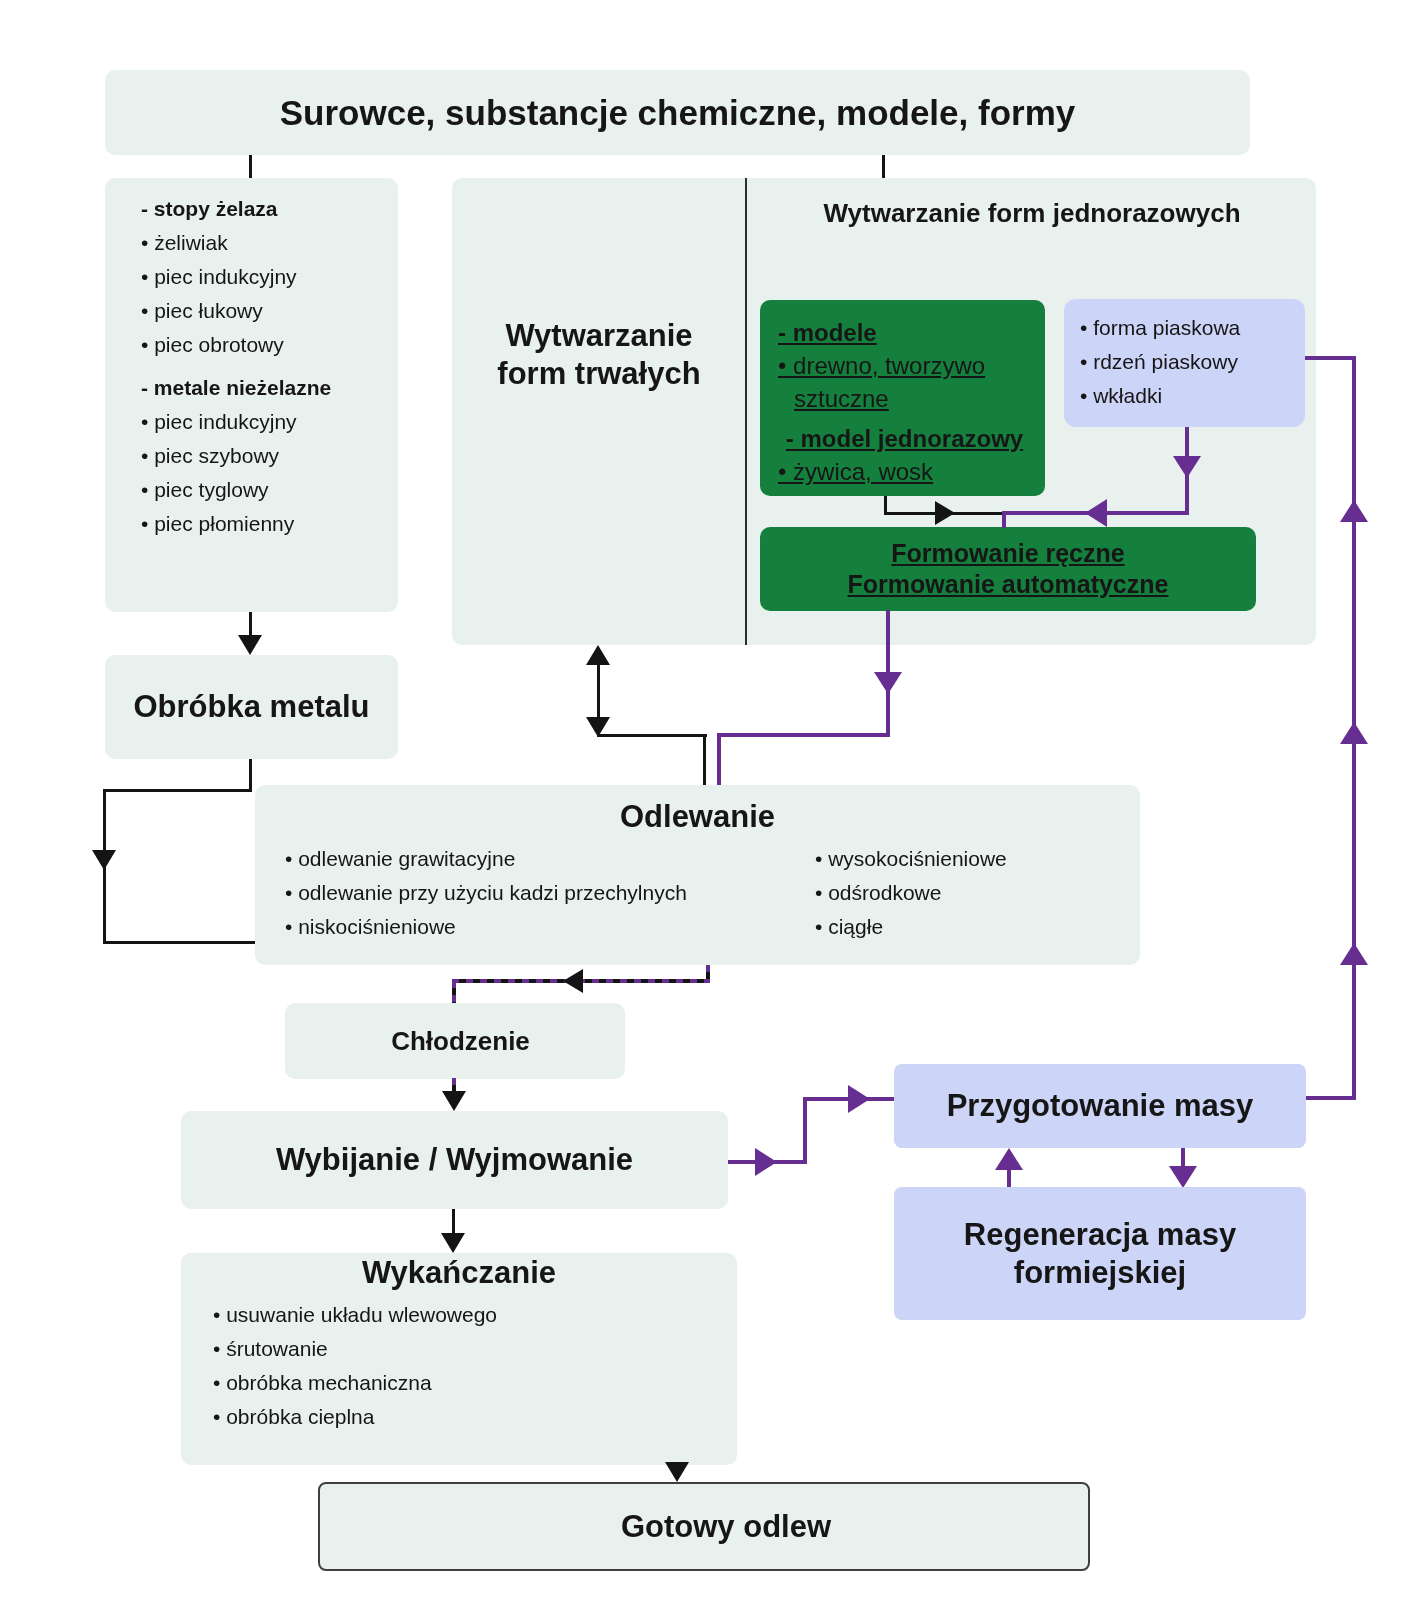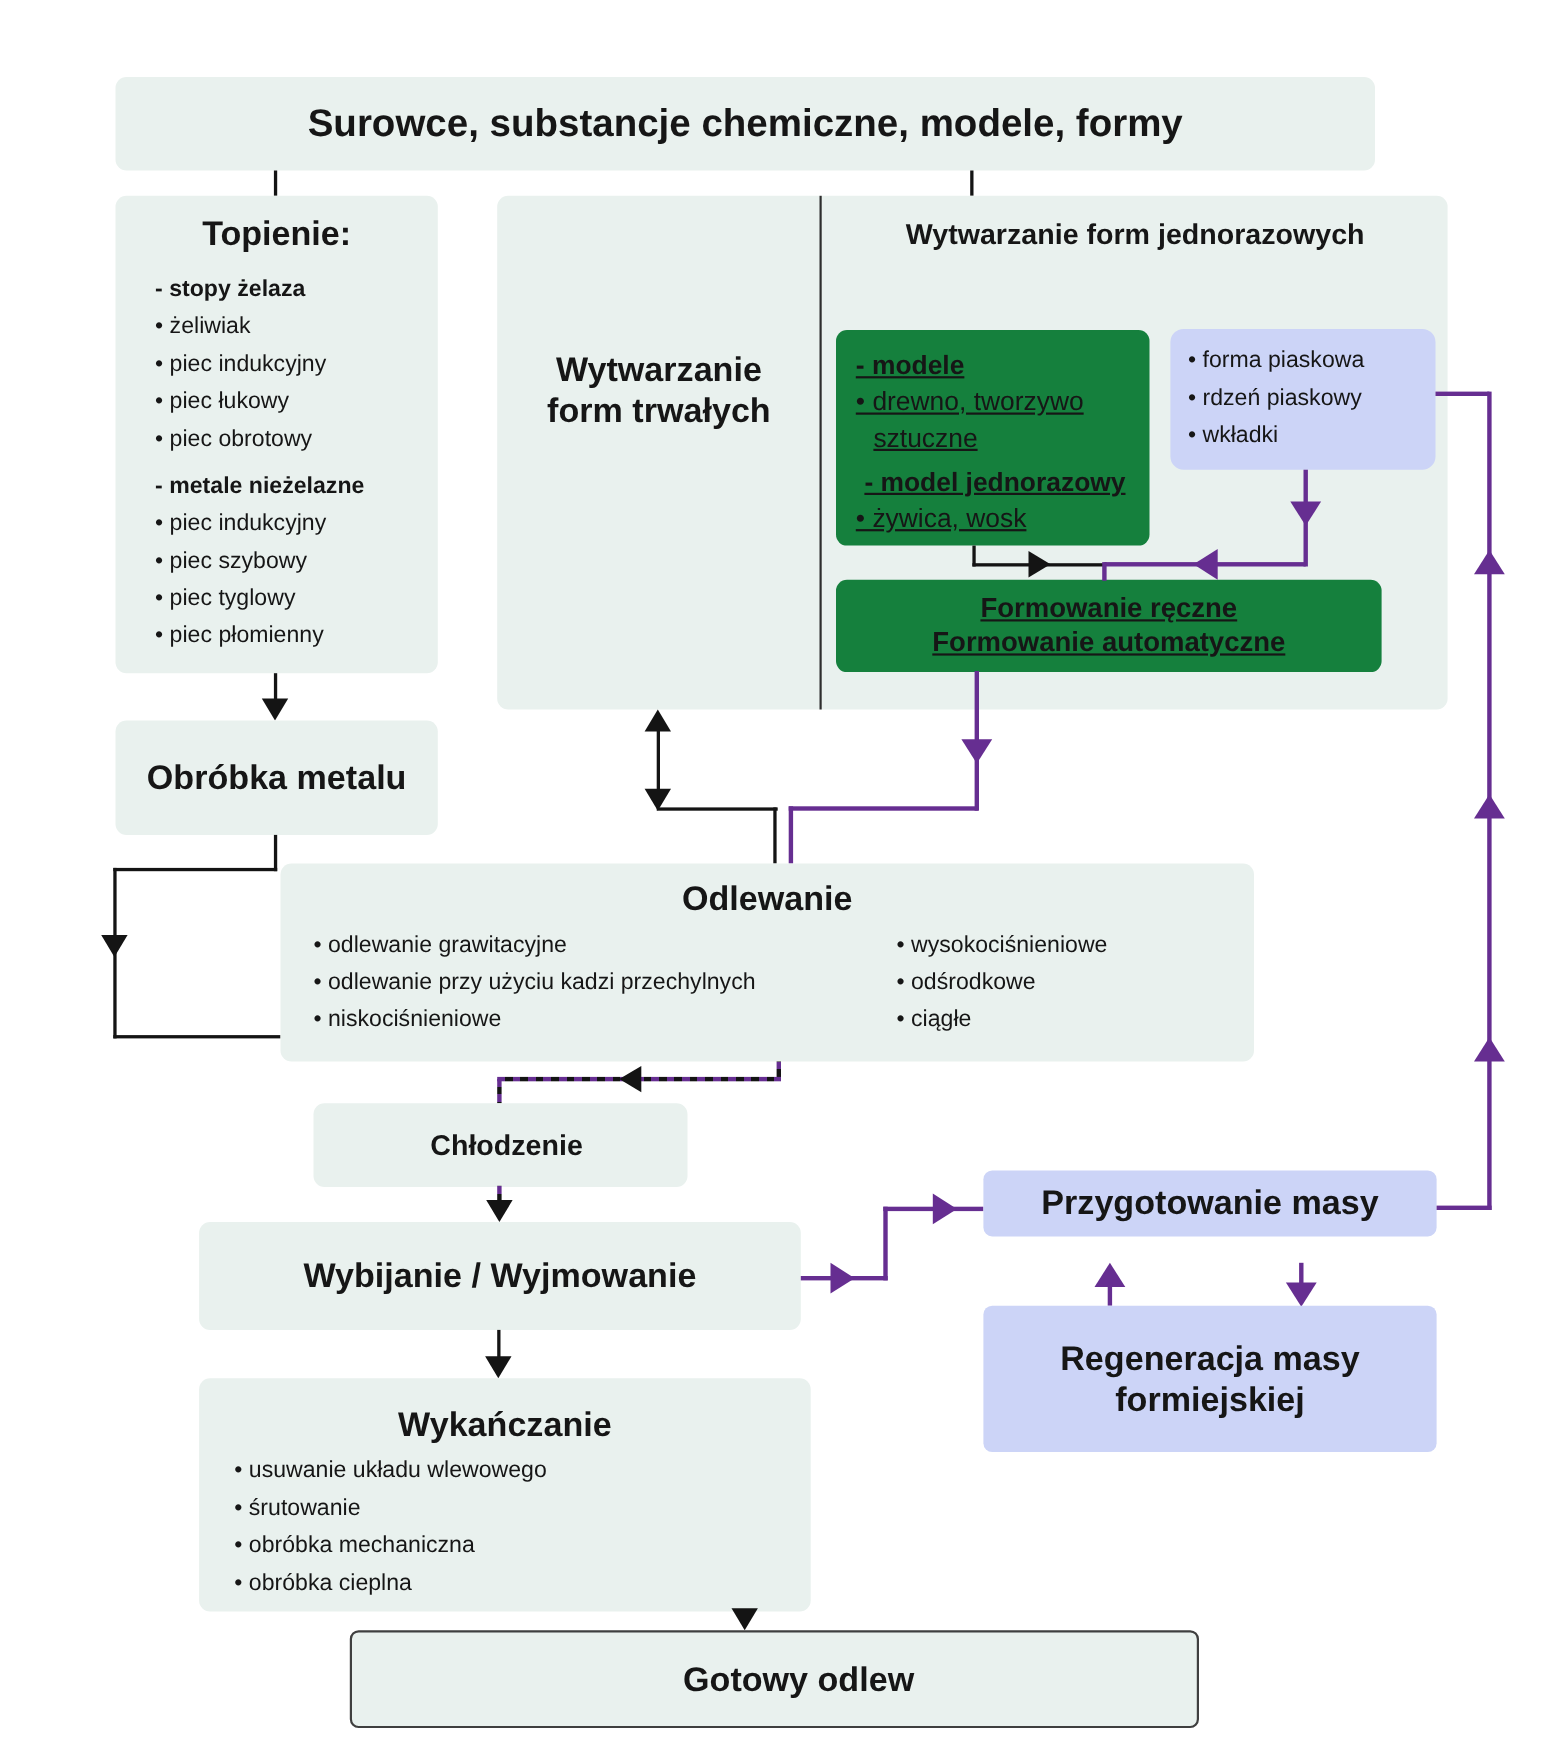--- a/index.html
+++ b/index.html
@@ -42,21 +42,20 @@
 <div id="stage">
 
   <div class="box flexc" style="left:105px;top:70px;width:1145px;height:85px;">
     <span class="main-title">Surowce, substancje chemiczne, modele, formy</span>
   </div>
 
   <div class="vl k" style="left:249px;top:155px;height:23px;"></div>
   <div class="vl k" style="left:882px;top:155px;height:23px;"></div>
 
   <div class="box" style="left:105px;top:178px;width:293px;height:434px;padding:0;">
-    <div class="box-title" style="margin-top:16px;font-size:31px;">Topienie:</div>
     <div class="bullets" style="margin:14px 0 0 36px;">
       <div class="b">- stopy żelaza</div>
       <div>• żeliwiak</div>
       <div>• piec indukcyjny</div>
       <div>• piec łukowy</div>
       <div>• piec obrotowy</div>
       <div class="b" style="margin-top:9px;">- metale nieżelazne</div>
       <div>• piec indukcyjny</div>
       <div>• piec szybowy</div>
       <div>• piec tyglowy</div>
@@ -163,21 +162,21 @@
   <div class="box flexc" style="left:181px;top:1111px;width:547px;height:98px;">
     <span class="box-title" style="font-size:31px;">Wybijanie / Wyjmowanie</span>
   </div>
 
   <div class="hl p" style="left:728px;top:1160px;width:79px;"></div>
   <div class="tri p right" style="left:755px;top:1148px;"></div>
   <div class="vl p" style="left:803px;top:1097px;height:67px;"></div>
   <div class="hl p" style="left:803px;top:1097px;width:91px;"></div>
   <div class="tri p right" style="left:848px;top:1085px;"></div>
 
-  <div class="box lavender flexc" style="left:894px;top:1064px;width:412px;height:60px;border-radius:8px;">
+  <div class="box lavender flexc" style="left:894px;top:1064px;width:412px;height:84px;border-radius:8px;">
     <span class="box-title" style="font-size:31px;">Przygotowanie masy</span>
   </div>
 
   <div class="tri p up" style="left:995px;top:1148px;"></div>
   <div class="vl p" style="left:1007px;top:1166px;height:21px;"></div>
   <div class="vl p" style="left:1181px;top:1148px;height:20px;"></div>
   <div class="tri p down" style="left:1169px;top:1166px;"></div>
 
   <div class="box lavender flexc" style="left:894px;top:1187px;width:412px;height:133px;border-radius:8px;">
     <span class="box-title" style="width:340px;font-size:31px;">Regeneracja masy formiejskiej</span>
@@ -186,21 +185,21 @@
   <div class="hl p" style="left:1306px;top:1096px;width:50px;"></div>
   <div class="vl p" style="left:1352px;top:356px;height:744px;"></div>
   <div class="tri p up" style="left:1340px;top:943px;"></div>
   <div class="tri p up" style="left:1340px;top:722px;"></div>
   <div class="tri p up" style="left:1340px;top:500px;"></div>
 
   <div class="vl k" style="left:452px;top:1209px;height:28px;"></div>
   <div class="tri k down" style="left:441px;top:1233px;"></div>
 
   <div class="box" style="left:181px;top:1253px;width:556px;height:212px;">
-    <div class="box-title" style="margin-top:23px;font-size:31px;">Wykańczanie</div>
+    <div class="box-title" style="margin-top:1px;font-size:31px;">Wykańczanie</div>
     <div class="bullets" style="margin:6px 0 0 32px;">
       <div>• usuwanie układu wlewowego</div>
       <div>• śrutowanie</div>
       <div>• obróbka mechaniczna</div>
       <div>• obróbka cieplna</div>
     </div>
   </div>
 
   <div class="vl k" style="left:676px;top:1465px;height:7px;"></div>
   <div class="tri k down" style="left:665px;top:1462px;"></div>

